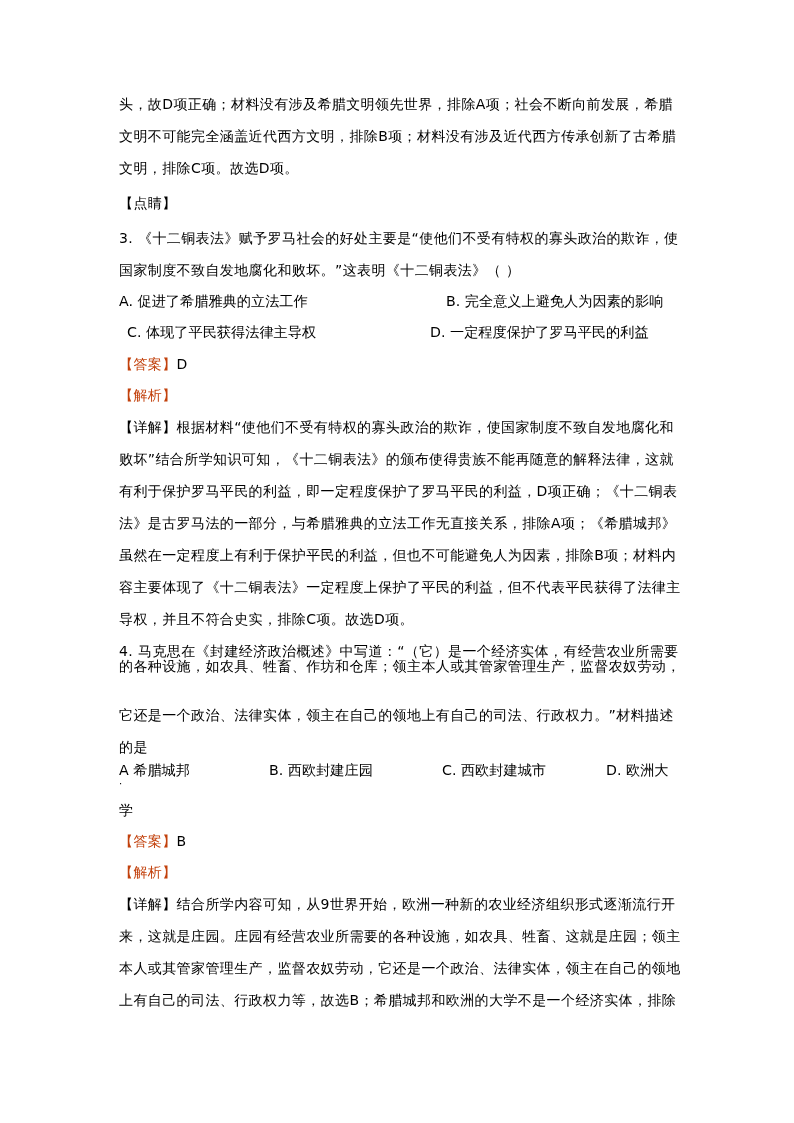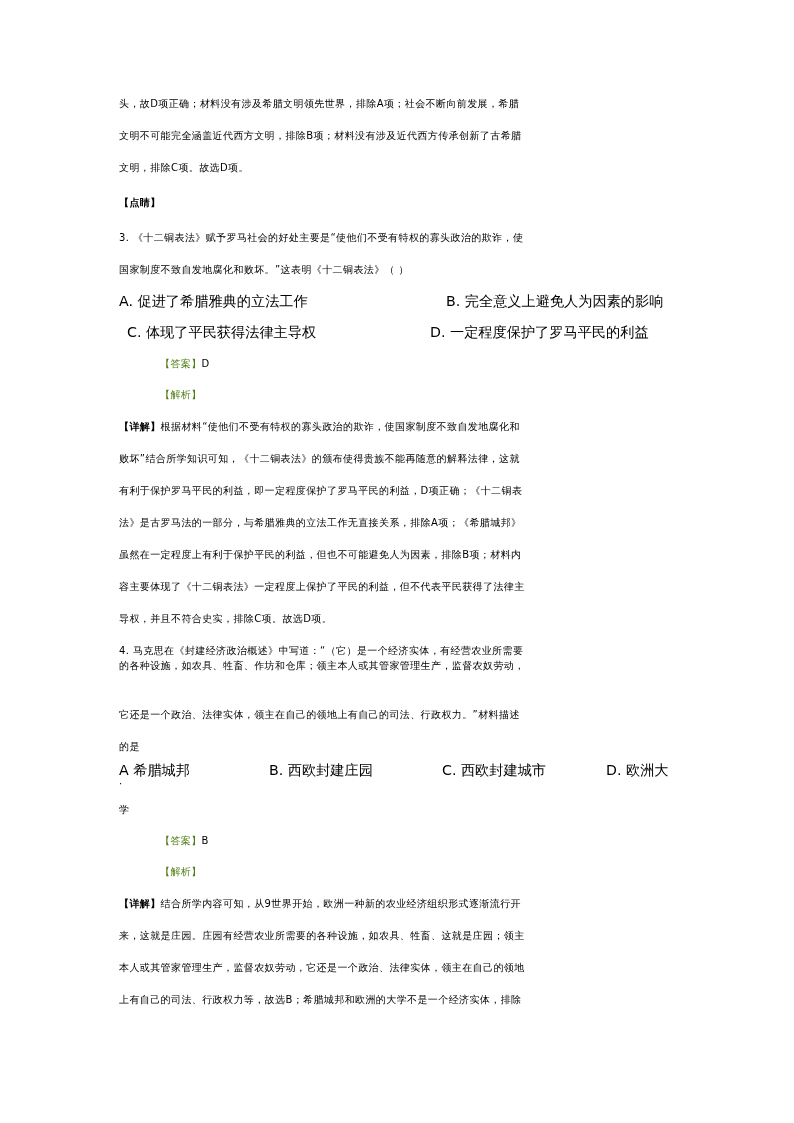--- a/index.html
+++ b/index.html
@@ -1,21 +1,21 @@
 <!DOCTYPE html>
 <html><head>
 <meta charset="utf-8">
 <style>
   html, body { margin: 0; padding: 0; background: #ffffff; }
   body { width: 794px; height: 1123px; position: relative; overflow: hidden;
          font-family: "DejaVu Sans", "Liberation Sans", sans-serif; color: #000; }
   .page { position: absolute; left: 119px; top: 0; width: 560px; }
-  .line { position: absolute; left: 0; white-space: nowrap; font-size: 10px; line-height: 20px; letter-spacing: 0.4px; }
-  .blue { color: #4d7c0f; margin-left: 41px; }
-  .bold-br { font-weight: bold; }
+  .line { position: absolute; left: 0; white-space: nowrap; font-size: 14px; line-height: 20px; letter-spacing: 0.4px; }
+  .blue { color: #c2410c; }
+  .bold-br { font-weight: normal; }
   .opt { position: absolute; white-space: nowrap; font-size: 14.2px; line-height: 20px; }
   .dot { position: absolute; left: 0; font-size: 10px; }
 </style>
 </head>
 <body>
 
 <div class="page">
 
   <div class="line" style="top:94px">头，故D项正确；材料没有涉及希腊文明领先世界，排除A项；社会不断向前发展，希腊</div>
   <div class="line" style="top:126px">文明不可能完全涵盖近代西方文明，排除B项；材料没有涉及近代西方传承创新了古希腊</div>

